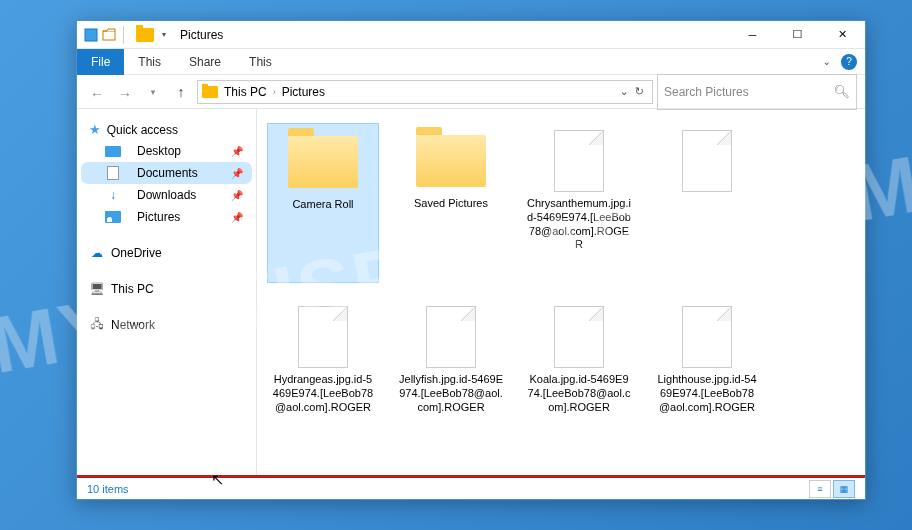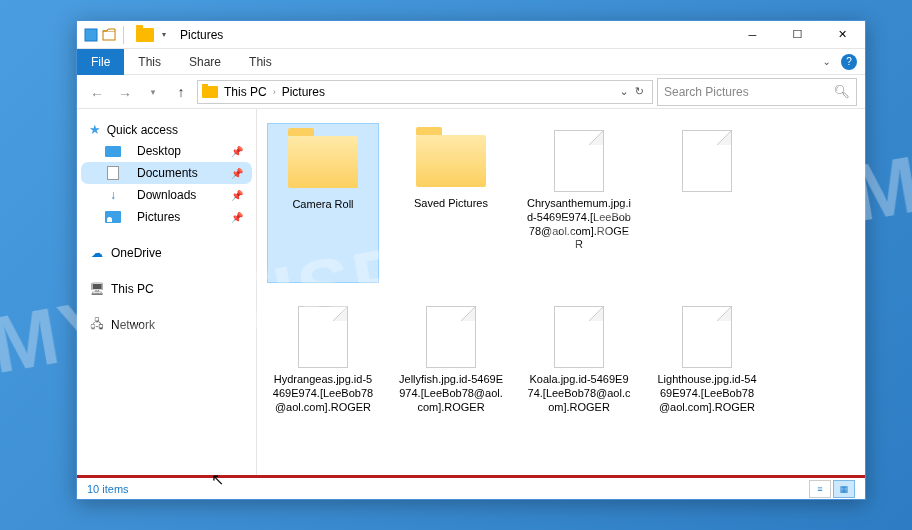--- a/index.html
+++ b/index.html
@@ -26,21 +26,21 @@
     .help-icon { width: 16px; height: 16px; border-radius: 50%; background: #1979ca; color: #fff; display: flex; align-items: center; justify-content: center; font-size: 10px; margin-right: 8px; }
     
     .addrbar { height: 34px; display: flex; align-items: center; padding: 4px 8px; gap: 4px; border-bottom: 1px solid #e5e5e5; }
     .nav-btn { width: 24px; height: 24px; display: flex; align-items: center; justify-content: center; color: #888; font-size: 14px; }
     .nav-btn.enabled { color: #333; }
     .addr-box { flex: 1; height: 24px; border: 1px solid #ccc; display: flex; align-items: center; padding: 0 4px; font-size: 12px; }
     .addr-folder { width: 16px; height: 12px; background: #fdb900; margin-right: 6px; border-radius: 1px; position: relative; }
     .addr-folder::before { content: ""; position: absolute; top: -2px; left: 0; width: 6px; height: 2px; background: #fdb900; }
     .addr-sep { margin: 0 6px; color: #888; font-size: 9px; }
     .addr-refresh { margin-left: auto; display: flex; gap: 6px; color: #555; font-size: 11px; padding-right: 4px; }
-    .search-box { width: 200px; height: 28px; border: 1px solid #ccc; display: flex; align-items: center; padding: 0 6px; font-size: 12px; color: #888; }
+    .search-box { width: 200px; height: 36px; border: 1px solid #ccc; display: flex; align-items: center; padding: 0 6px; font-size: 12px; color: #888; }
     .search-box .sicon { margin-left: auto; font-size: 13px; }
     
     .body-area { flex: 1; display: flex; overflow: hidden; }
     
     .navpane { width: 180px; border-right: 1px solid #e5e5e5; padding: 10px 4px; font-size: 12px; overflow-y: auto; }
     .nav-group { margin-bottom: 14px; }
     .nav-header { display: flex; align-items: center; padding: 3px 8px; gap: 6px; }
     .nav-header .star { color: #40a2e8; font-size: 13px; }
     .nav-item { display: flex; align-items: center; padding: 3px 8px 3px 24px; gap: 16px; position: relative; }
     .nav-item.selected { background: #cce8ff; border-radius: 7px; }

